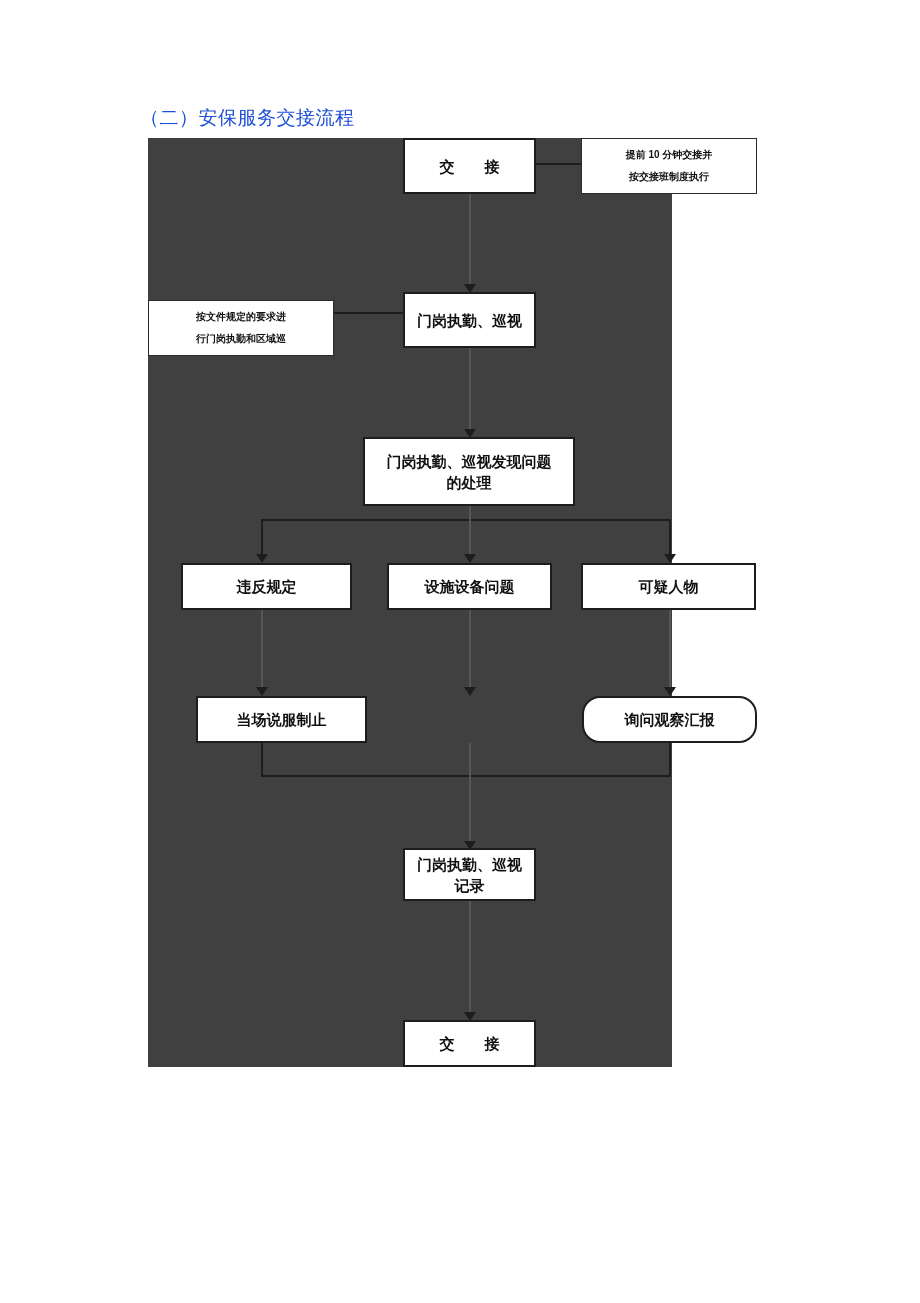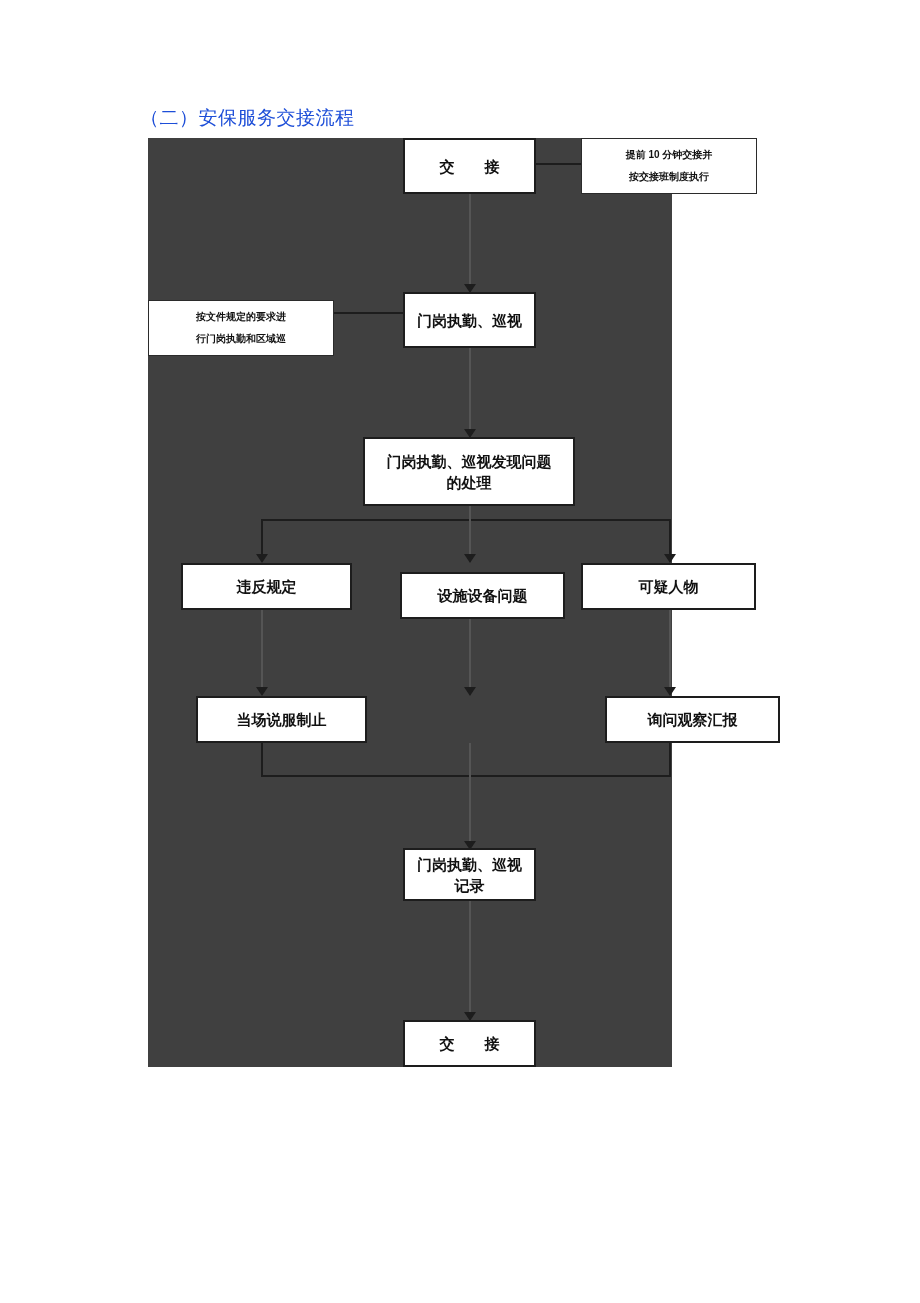--- a/index.html
+++ b/index.html
@@ -155,34 +155,34 @@
 
   <div class="node" style="left:33px; top:425px; width:171px; height:47px;">
     <span class="txt">违反规定</span>
   </div>
 
   <div class="node" style="left:215px; top:299px; width:212px; height:69px;">
     <span class="txt">门岗执勤、巡视发现问题
 的处理</span>
   </div>
 
-  <div class="node" style="left:239px; top:434px; width:165px; height:47px;margin-left:13px;">
+  <div class="node" style="left:239px; top:425px; width:165px; height:47px;">
     <span class="txt">设施设备问题</span>
   </div>
 
   <div class="node" style="left:433px; top:425px; width:175px; height:47px;">
     <span class="txt">可疑人物</span>
   </div>
 
   <div class="node" style="left:48px; top:558px; width:171px; height:47px;">
     <span class="txt">当场说服制止</span>
   </div>
 
 
-  <div class="node" style="left:457px; top:558px; width:175px; height:47px;">
+  <div class="node" style="left:434px; top:558px; width:175px; height:47px;border-radius:18px;">
     <span class="txt">询问观察汇报</span>
   </div>
 
   <div class="node" style="left:255px; top:710px; width:133px; height:53px;">
     <span class="txt">门岗执勤、巡视
 记录</span>
   </div>
 
   <div class="node" style="left:255px; top:882px; width:133px; height:47px;">
     <span class="txt">交　　接</span>

